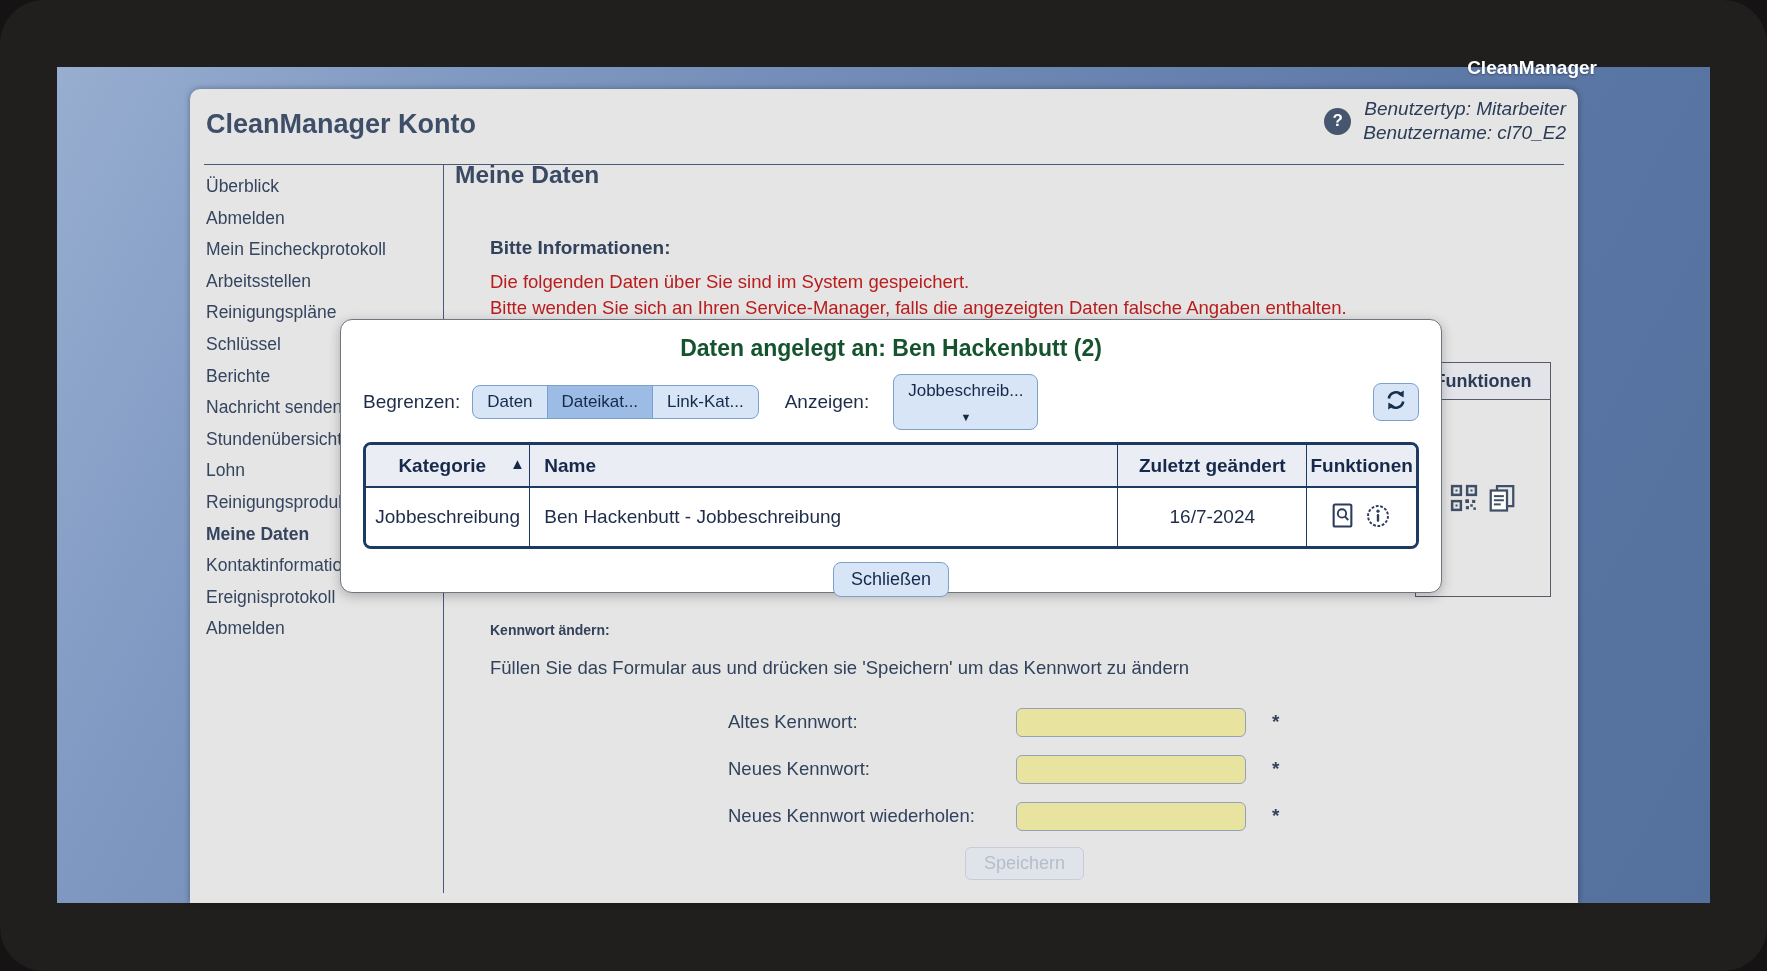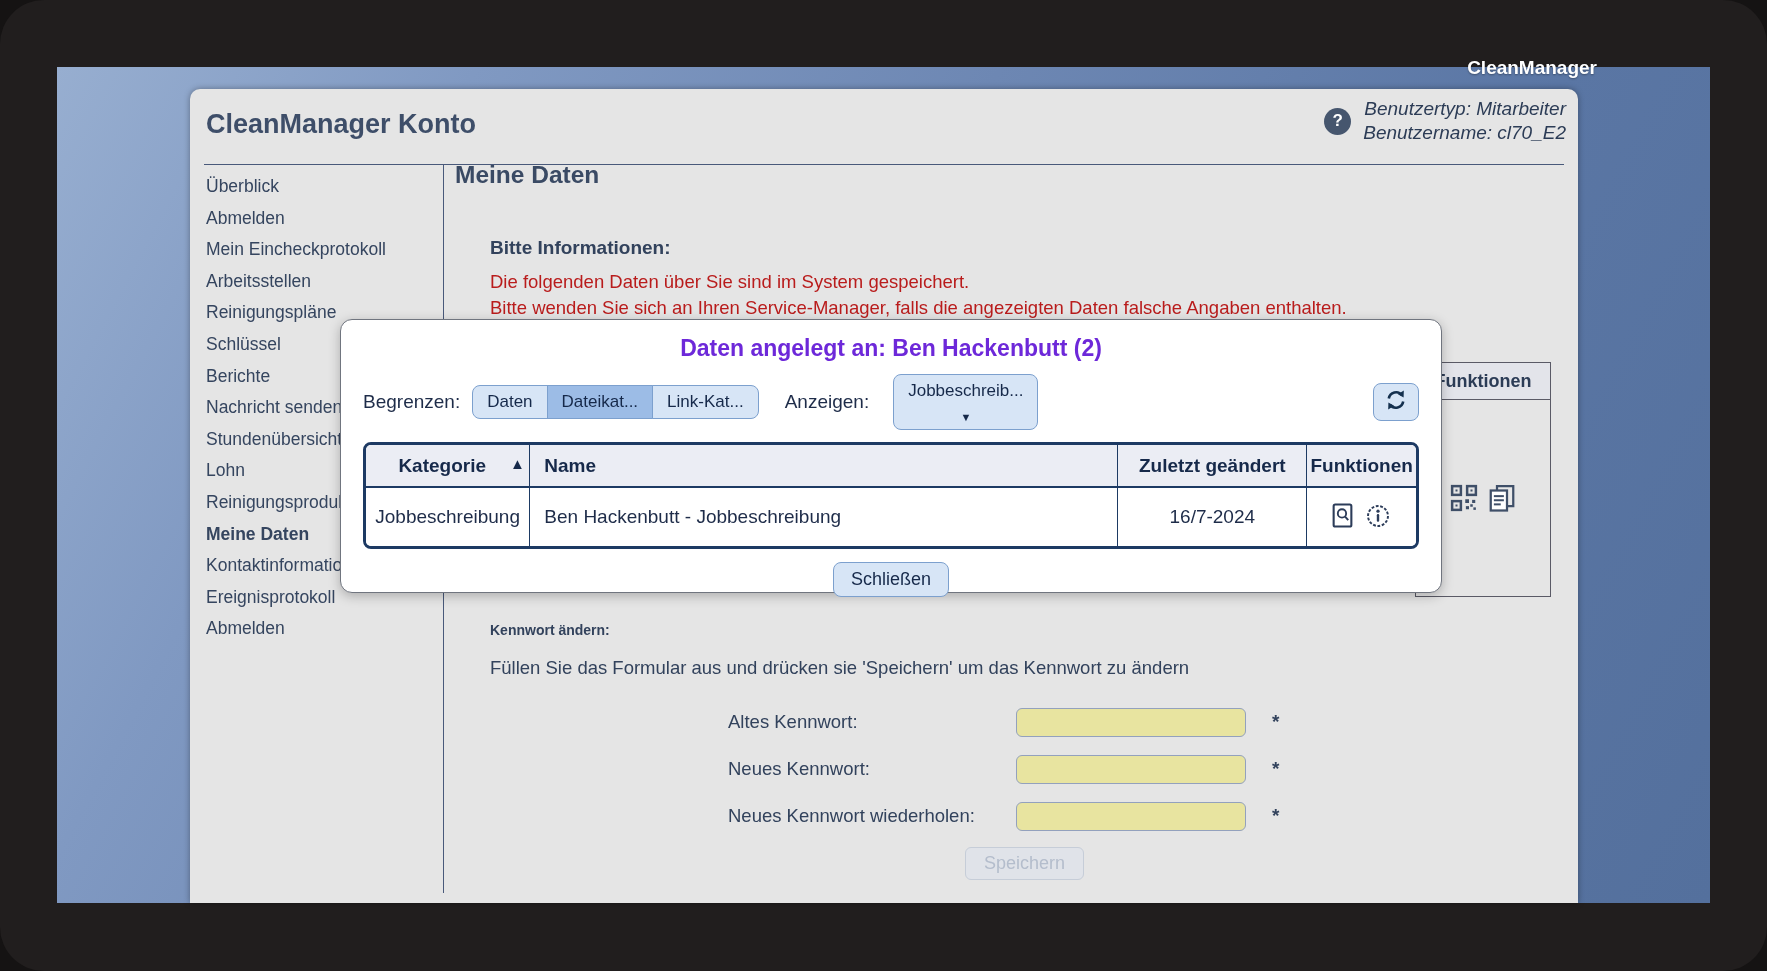--- a/index.html
+++ b/index.html
@@ -26,21 +26,21 @@
   .bg-col-body{height:196px;display:flex;align-items:center;justify-content:center;gap:8px;}
   .pw-title{position:absolute;left:300px;top:533px;font-size:14px;font-weight:bold;color:#32425c;}
   .pw-instr{position:absolute;left:300px;top:568px;font-size:18.5px;color:#32425c;white-space:nowrap;}
   .pw-row{position:absolute;left:538px;height:32px;display:flex;align-items:center;}
   .pw-label{width:288px;font-size:18.5px;color:#32425c;}
   .pw-input{width:230px;height:29px;background:#e8e4a0;border:1px solid #93a1bd;border-radius:6px;outline:none;padding:0 8px;font-size:16px;color:#32425c;}
   .pw-star{margin-left:26px;font-size:19px;font-weight:bold;color:#32425c;}
   .save-btn{position:absolute;left:775px;top:758px;padding:5px 18px;font-size:18px;color:#b4bdcc;background:#e0e3e9;border:1px solid #c6cdd8;border-radius:6px;}
   
   .modal{position:absolute;left:340px;top:319px;width:1102px;height:274px;background:#fff;border:1px solid #70757f;border-radius:12px;box-shadow:0 3px 12px rgba(0,0,0,.25);z-index:10;}
-  .modal-title{margin-top:15px;text-align:center;font-size:23px;font-weight:bold;color:#6d28d9;}
+  .modal-title{margin-top:15px;text-align:center;font-size:23px;font-weight:bold;color:#14532d;}
   .modal-toolbar{display:flex;align-items:center;margin:12px 22px 0 22px;}
   .tb-label{font-size:19px;color:#1e2c49;margin-right:12px;}
   .seg{display:flex;}
   .seg-btn{padding:6px 14px;font-size:17px;color:#16294a;background:#d7e5f6;border:1px solid #7ca0ce;cursor:pointer;margin-left:-1px;}
   .seg-btn:first-child{border-radius:8px 0 0 8px;margin-left:0;}
   .seg-btn:last-child{border-radius:0 8px 8px 0;}
   .seg-btn.selected{background:#9cbce6;}
   .show-label{margin-left:26px;}
   .dropdown{display:flex;align-items:center;gap:10px;margin-left:12px;padding:6px 14px;font-size:17px;color:#16294a;background:#d7e5f6;border:1px solid #7ca0ce;border-radius:8px;cursor:pointer;flex-direction:column;}
   .chev{font-size:11px;color:#16294a;}

